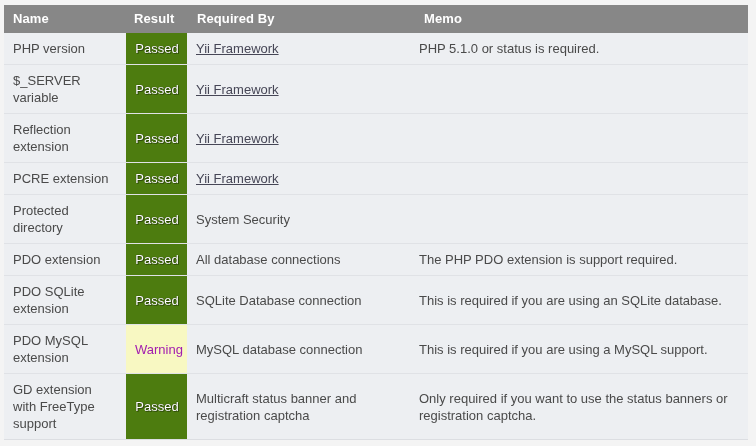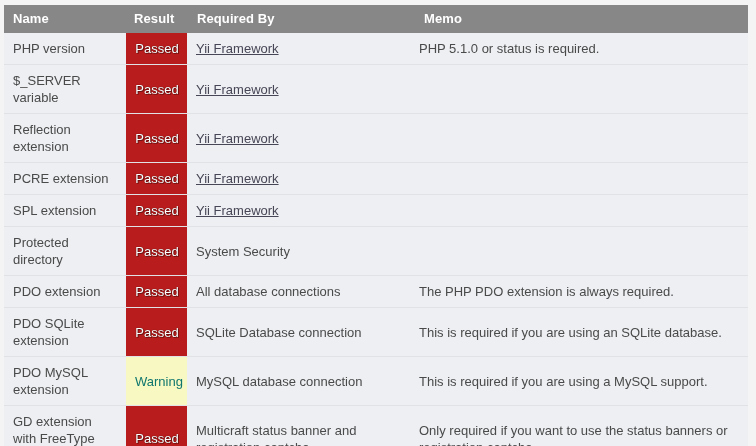--- a/index.html
+++ b/index.html
@@ -105,21 +105,21 @@
     display: block;
     line-height: 17px;
   }
 
   a.reqby-link {
     color: #3b3b4d;
     color: #464656;
     text-decoration: underline;
   }
 </style>
-<style>body,.page{background:#f4f4f4;}.req-table thead th{background:#878787;color:#ffffff;}.req-table tbody td{background:#edeff2;color:#4a4a4a;}td.cell-result.res-passed{background:#b91c1c;color:#ffffff;}td.cell-result.res-warning{background:#f8f8c2;color:#0f766e;}a.reqby-link{color:#464656;}</style></head>
+<style>body,.page{background:#f4f4f4;}.req-table thead th{background:#878787;color:#ffffff;}.req-table tbody td{background:#edeff2;color:#4a4a4a;}td.cell-result.res-passed{background:#4d7c0f;color:#ffffff;}td.cell-result.res-warning{background:#f8f8c2;color:#a21caf;}a.reqby-link{color:#464656;}</style></head>
 <body>
 
 <div class="page">
 
   <table class="req-table">
     <colgroup>
       <col class="c-name">
       <col class="c-result">
       <col class="c-reqby">
       <col class="c-memo">
@@ -159,42 +159,34 @@
         </tr>
         <tr>
           <td class="cell-name">PCRE extension</td>
           <td class="cell-result res-passed">
             <span class="res-label">Passed</span>
           </td>
           <td class="cell-reqby"><a class="reqby-link" href="#">Yii Framework</a></td>
           <td class="cell-memo"></td>
         </tr>
         <tr>
-          <td class="cell-name">SPL extension</td>
-          <td class="cell-result res-passed">
-            <span class="res-label">Passed</span>
-          </td>
-          <td class="cell-reqby"><a class="reqby-link" href="#">Yii Framework</a></td>
-          <td class="cell-memo"></td>
-        </tr>
-        <tr>
           <td class="cell-name">Protected directory</td>
           <td class="cell-result res-passed">
             <span class="res-label">Passed</span>
           </td>
           <td class="cell-reqby"><span>System Security</span></td>
           <td class="cell-memo"></td>
         </tr>
         <tr>
           <td class="cell-name">PDO extension</td>
           <td class="cell-result res-passed">
             <span class="res-label">Passed</span>
           </td>
           <td class="cell-reqby"><span>All database connections</span></td>
-          <td class="cell-memo">The PHP PDO extension is always required.</td>
+          <td class="cell-memo">The PHP PDO extension is support required.</td>
         </tr>
         <tr>
           <td class="cell-name">PDO SQLite extension</td>
           <td class="cell-result res-passed">
             <span class="res-label">Passed</span>
           </td>
           <td class="cell-reqby"><span>SQLite Database connection</span></td>
           <td class="cell-memo">This is required if you are using an SQLite database.</td>
         </tr>
         <tr>

